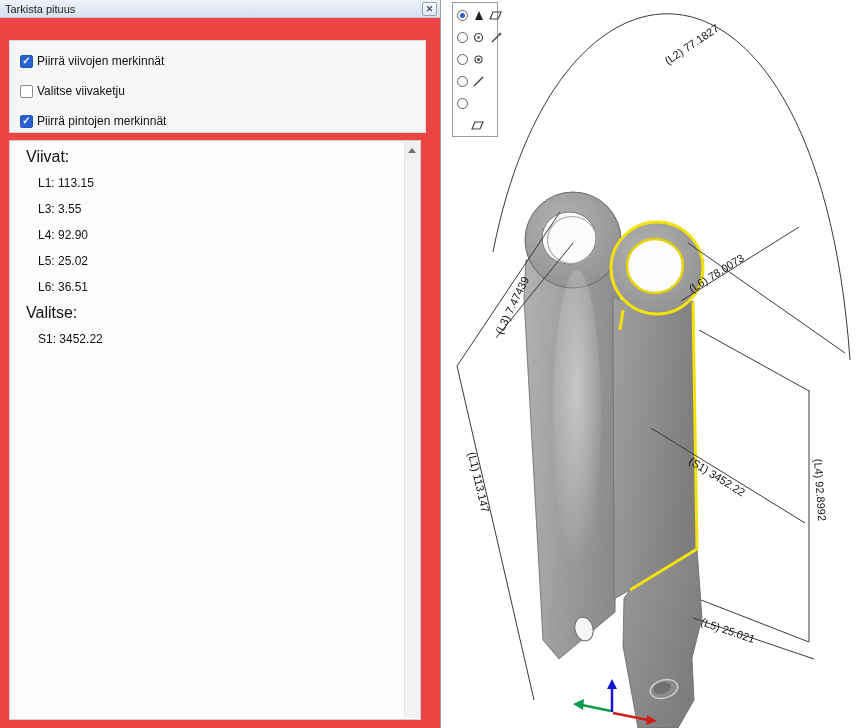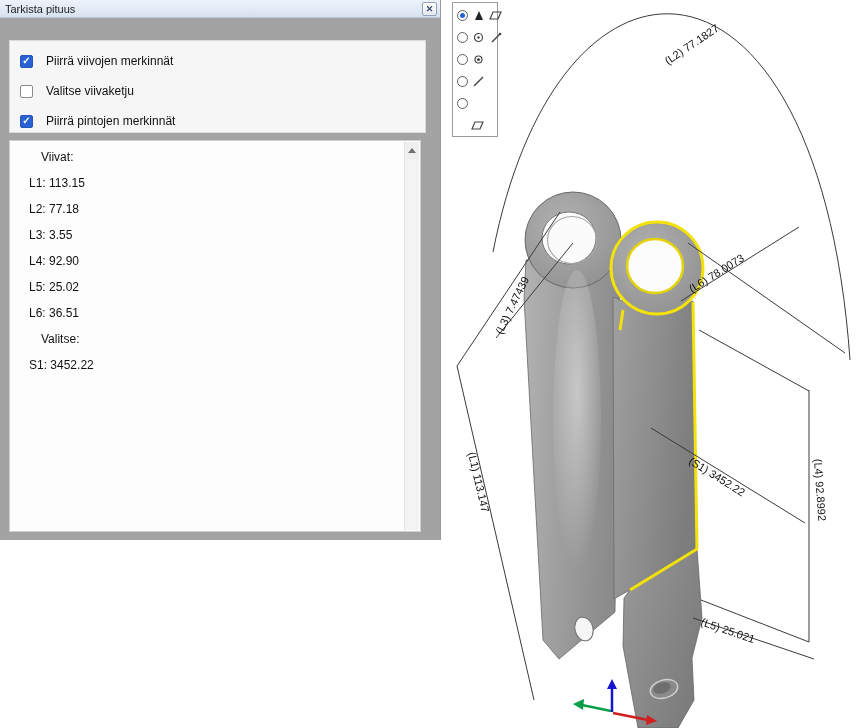--- a/index.html
+++ b/index.html
@@ -1,45 +1,45 @@
 <!DOCTYPE html>
 <html><head>
 <meta charset="utf-8">
 <style>
   * { box-sizing: border-box; margin: 0; padding: 0; }
   html,body { width:856px; height:728px; overflow:hidden; }
   body { font-family:"Liberation Sans", sans-serif; background:#fff; position:relative; }
 
   
-  .left-panel { position:absolute; left:0; top:0; width:441px; height:540px;
-                background:#a3a3a3; border-right:1px solid #9b9b9b; }
+  .left-panel { position:absolute; left:0; top:0; width:441px; height:728px;
+                background:#ef4444; border-right:1px solid #9b9b9b; }
   .title-bar { height:18px; background:linear-gradient(#eef3fa,#d7e1ee);
                border-bottom:1px solid #bcc7d8; display:flex; align-items:center;
                padding:0 3px 0 5px; }
   .title { font-size:11px; color:#1c1c1c; flex:1; }
   .close-btn { width:15px; height:14px; display:flex; align-items:center; justify-content:center;
                background:linear-gradient(#ffffff,#e2e7ef); border:1px solid #93a1b8;
                border-radius:2px; font-size:9px; font-weight:bold; color:#3c4c6b; cursor:default; }
 
   .options-box { position:absolute; left:9px; top:40px; width:417px; height:93px;
                  background:#f6f6f6; border:1px solid #dadada; }
-  .cb-row { display:flex; align-items:center; gap:13px; margin:14px 0 0 10px; height:16px; }
+  .cb-row { display:flex; align-items:center; gap:4px; margin:14px 0 0 10px; height:16px; }
   .cb-row:first-child { margin-top:12px; }
   .checkbox { width:13px; height:13px; border-radius:2px; flex:none;
               display:flex; align-items:center; justify-content:center; }
   .checkbox.checked { background:#2a61d2; border:1px solid #2456bd; }
   .checkbox.checked::after { content:"✓"; color:#fff; font-size:10px; font-weight:bold; line-height:1; }
   .checkbox.unchecked { background:#fff; border:1px solid #8b8b8b; }
   .cb-label { font-size:12px; color:#111; }
 
   .list-box { position:absolute; left:9px; top:140px; width:412px; bottom:8px;
               background:#fdfdfd; border:1px solid #cfcfcf; }
   .list-content { padding-top:3px; }
-  .list-header { font-size:12px; color:#111; height:26px; line-height:26px; padding-left:7px;margin-left:24px; }
-  .list-item   { font-size:12px; color:#111; height:26px; line-height:26px; padding-left:19px; }
+  .list-header { font-size:16px; color:#111; height:26px; line-height:26px; padding-left:16px; }
+  .list-item   { font-size:12px; color:#111; height:26px; line-height:26px; padding-left:28px; }
   .scrollbar { position:absolute; right:1px; top:1px; bottom:1px; width:15px;
                background:#f3f3f3; border-left:1px solid #e3e3e3; }
   .scroll-btn { height:17px; background:#efefef; display:flex; align-items:center; justify-content:center; }
   .up-arrow { width:0; height:0; border-left:4px solid transparent; border-right:4px solid transparent;
               border-bottom:5px solid #6e6e6e; }
 
   
   .viewport { position:absolute; left:441px; top:0; width:415px; height:728px; background:#fff; }
   .viewport svg { display:block; }
 
@@ -78,21 +78,20 @@
     <div class="cb-row">
       <span class="checkbox checked"></span>
       <span class="cb-label">Piirrä pintojen merkinnät</span>
     </div>
   </div>
 
   <div class="list-box">
     <div class="list-content">
       <div class="list-header">Viivat:</div>
       <div class="list-item">L1: 113.15</div>
-      <div class="list-item">L2: 77.18</div>
       <div class="list-item">L3: 3.55</div>
       <div class="list-item">L4: 92.90</div>
       <div class="list-item">L5: 25.02</div>
       <div class="list-item">L6: 36.51</div>
       <div class="list-header">Valitse:</div>
       <div class="list-item">S1: 3452.22</div>
     </div>
     <div class="scrollbar">
       <div class="scroll-btn">
         <span class="up-arrow"></span>

